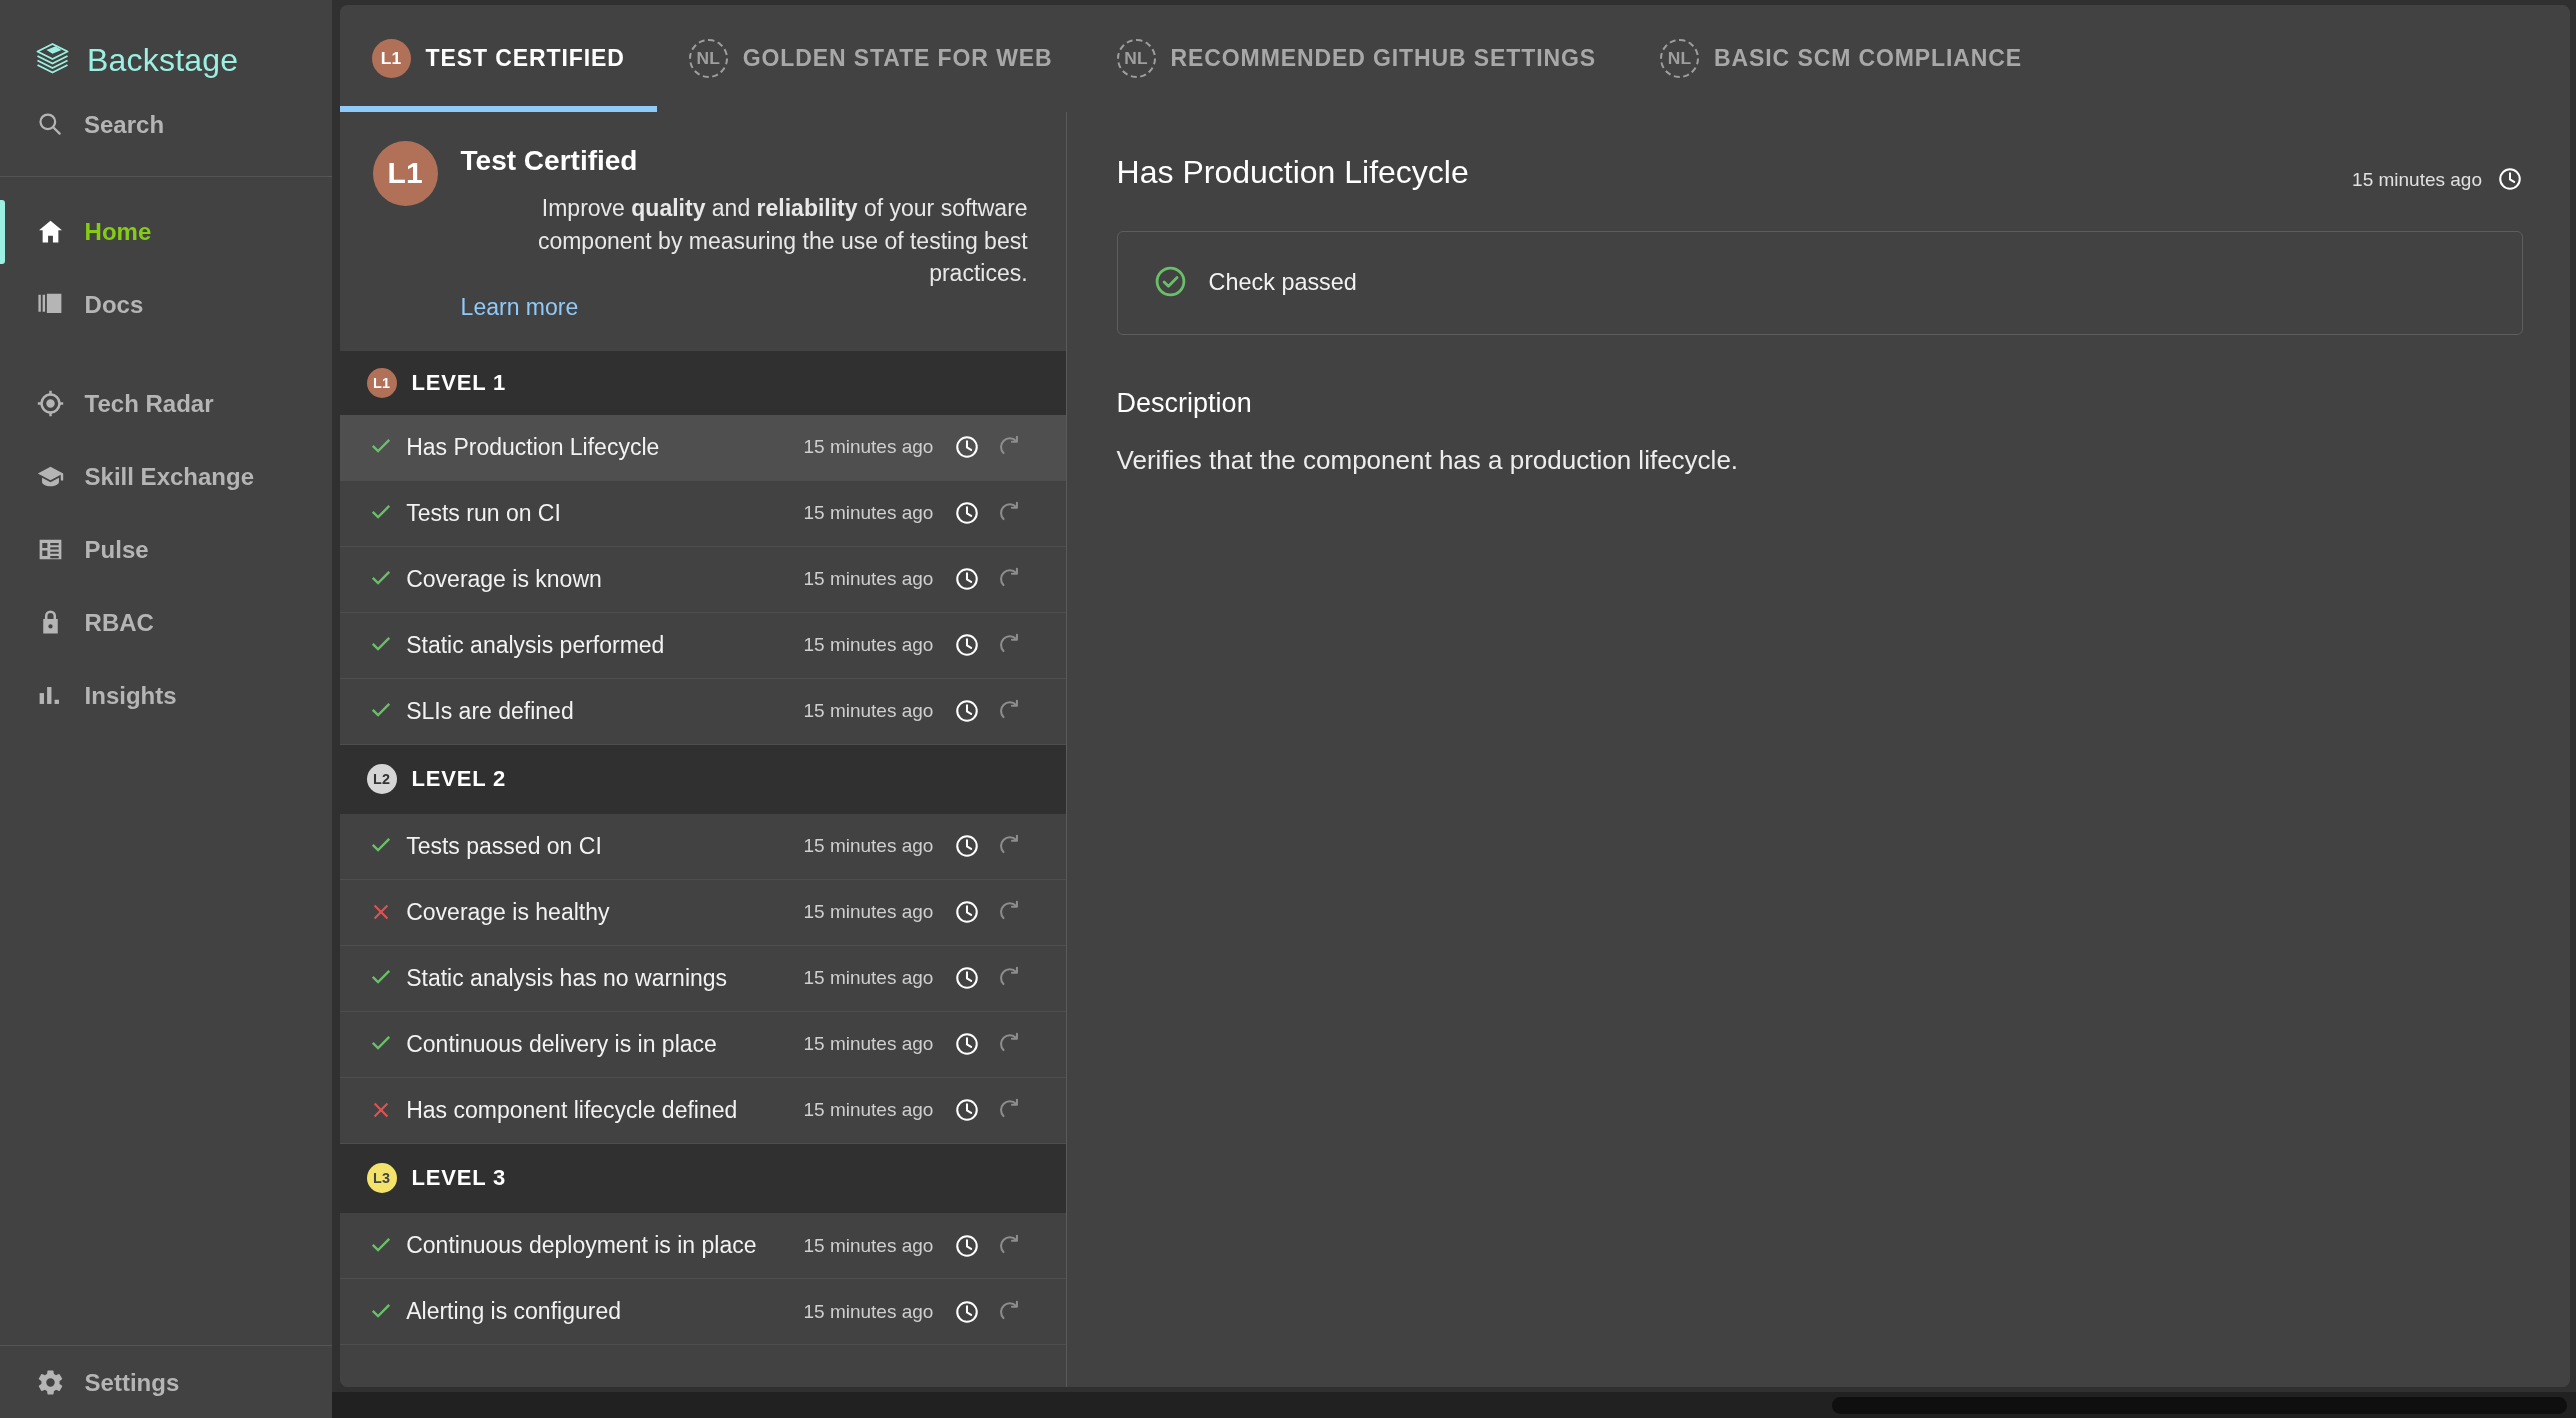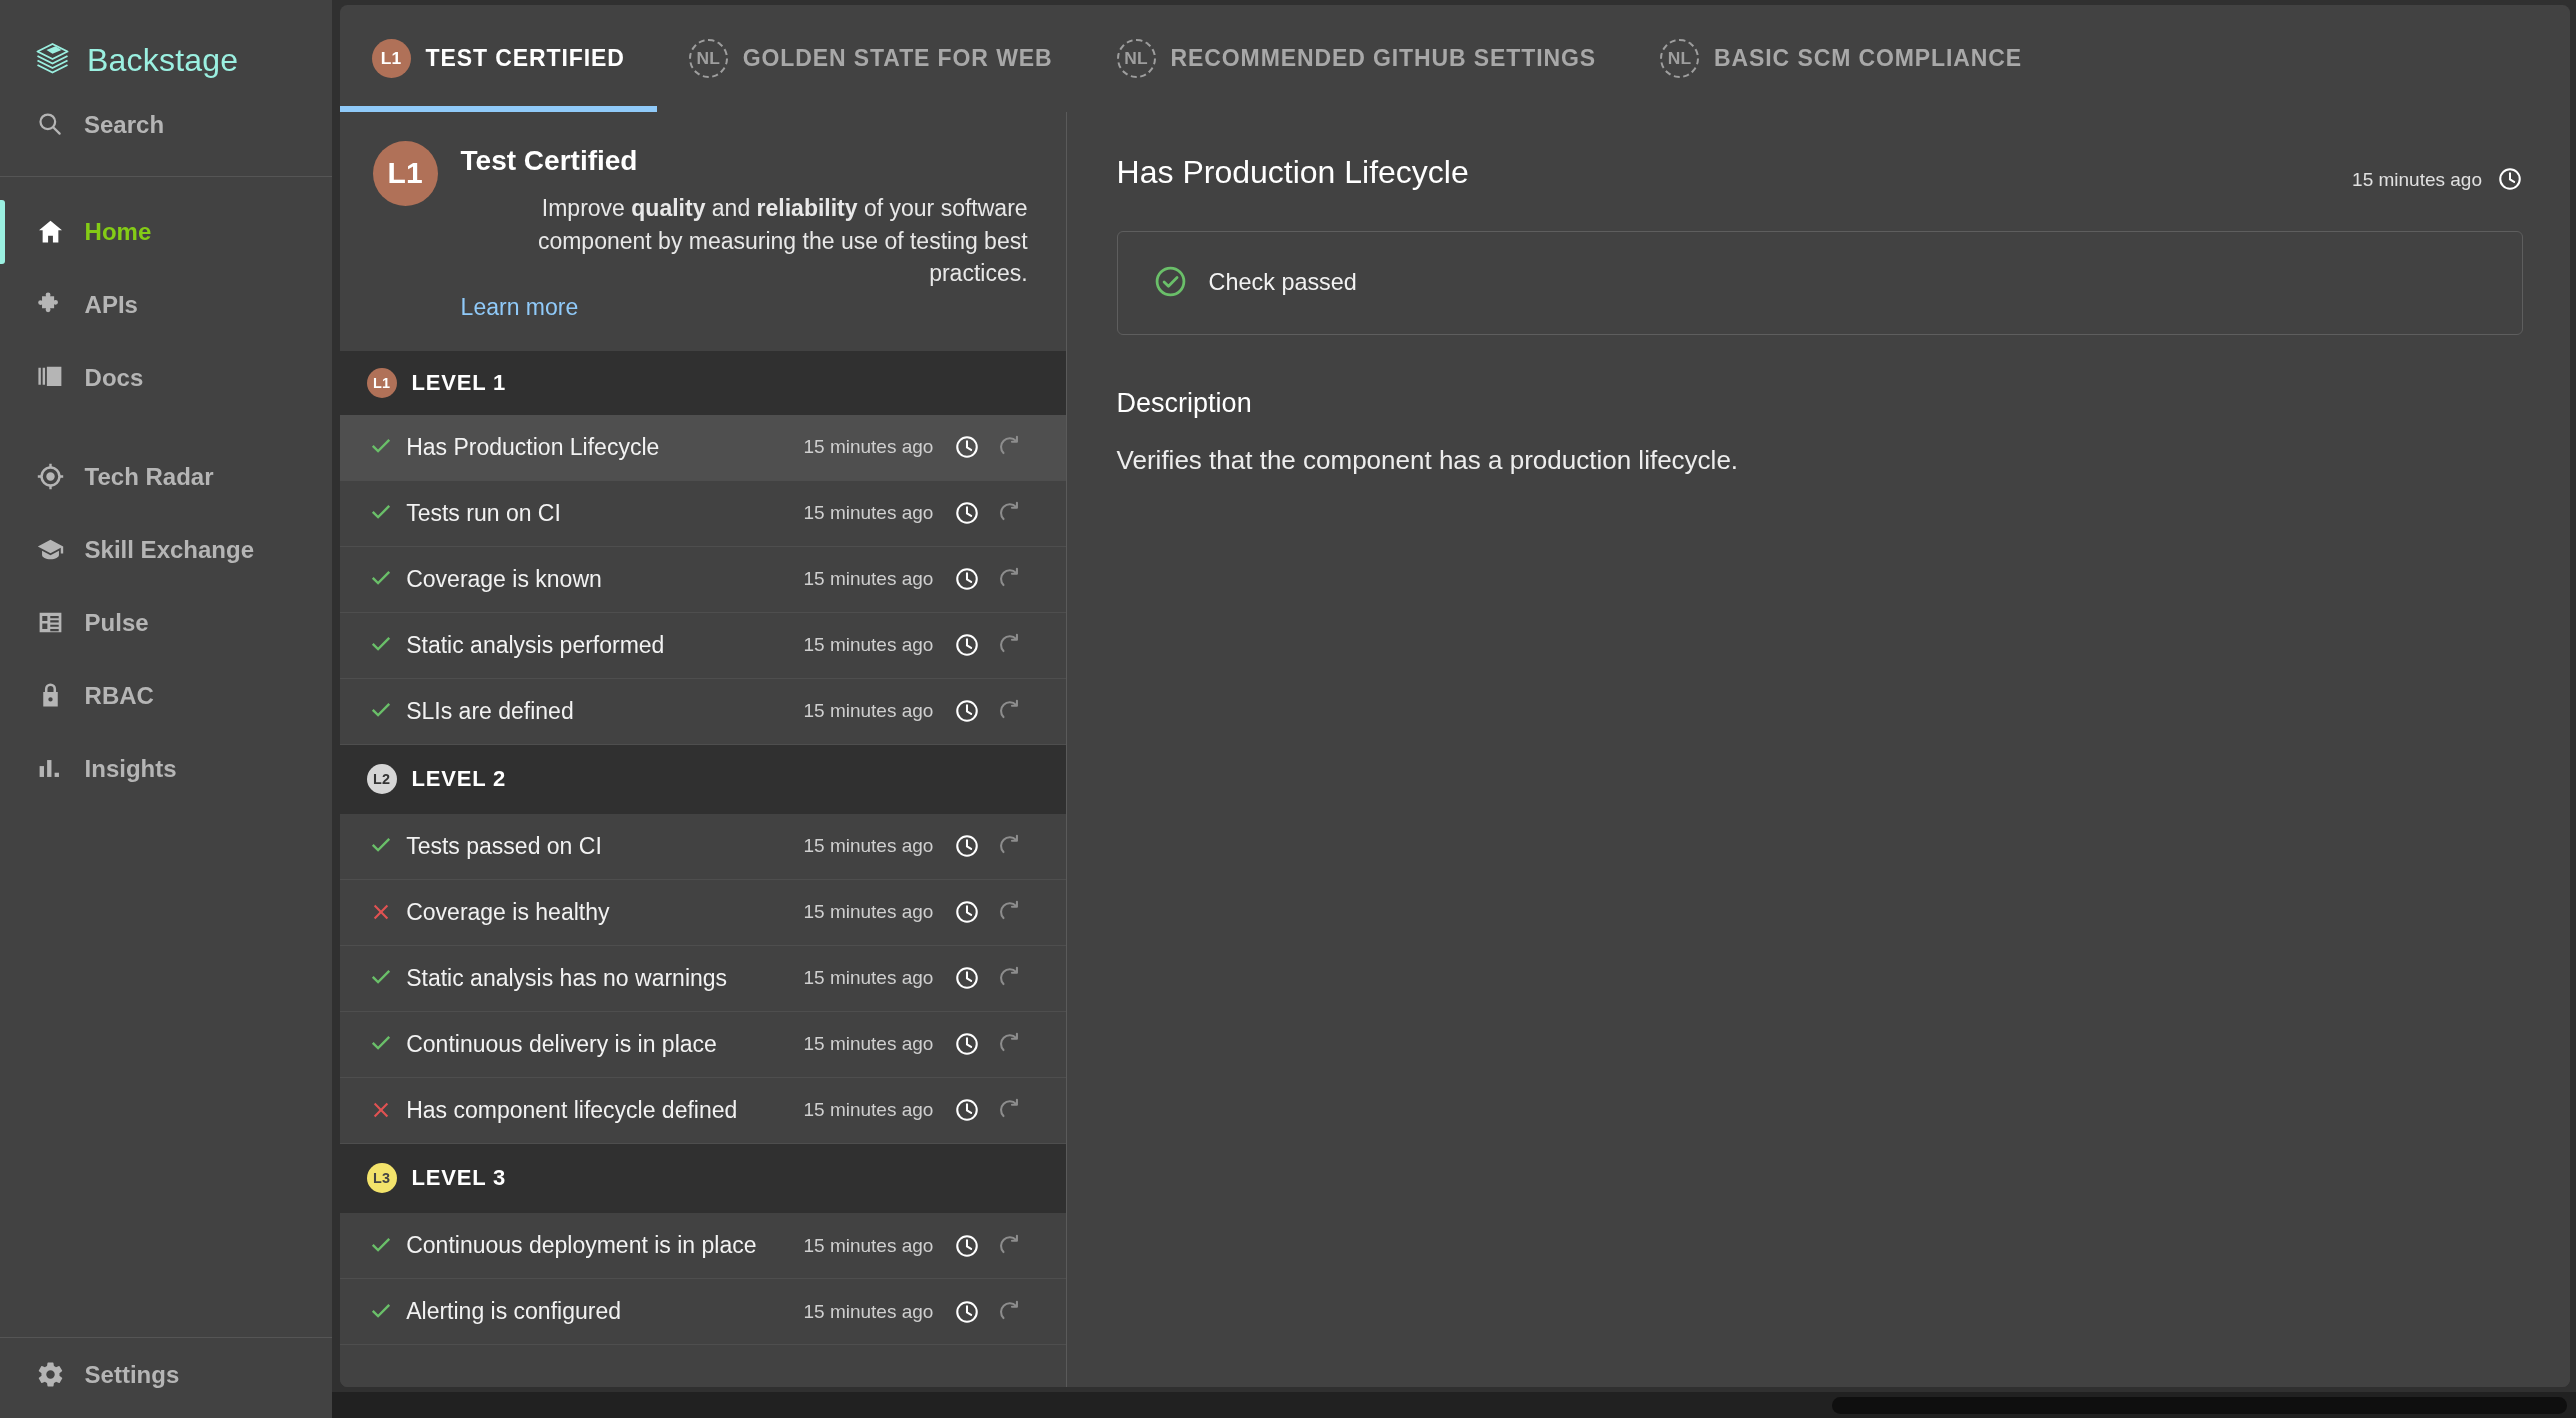--- a/index.html
+++ b/index.html
@@ -37,21 +37,21 @@
   .sb-item .ico { width: 29px; height: 29px; flex: 0 0 29px; display:flex; align-items:center; justify-content:center; }
   .sb-item .ico svg { width: 29px; height: 29px; fill: #b5b5b5; }
   .sb-item .lbl { color: #b5b5b5; font-size: 24px; font-weight: 700; white-space: nowrap; }
   .sb-item.active .lbl { color: #84cc16; }
   .sb-item.active .ico svg { fill: #ffffff; }
   .sb-item.active::before {
     content: ""; position: absolute; left: 0; top: 4.5px; bottom: 4.5px;
     width: 5.3px; background: #9BF0E1; border-radius: 0 3px 3px 0;
   }
   .sb-spacer { flex: 1 1 auto; }
-  .sb-bottom { padding-bottom: 8px; }
+  .sb-bottom { padding-bottom: 0; }
   .sb-bottom .sb-divider { margin: 0; }
 
   
   .main { flex: 1 1 auto; height: 1419px; background: #303030; position: relative; overflow: hidden; }
   .content-card {
     position: absolute; left: 7.6px; top: 4.5px; right: 6px; bottom: 32px;
     background: #424242; border-radius: 7.6px; overflow: hidden;
     display: flex; flex-direction: column;
   }
 
@@ -176,28 +176,20 @@
 
         <div class="sb-item active">
           <span class="ico">
             <svg viewBox="0 0 24 24" xmlns="http://www.w3.org/2000/svg">
                 <path d="M12 3 L2.5 11 H5.5 V21 H10 V15.5 H14 V21 H18.5 V11 H21.5 Z"></path>
               </svg>
           </span>
           <span class="lbl">Home</span>
         </div>
 
-        <div class="sb-item">
-          <span class="ico">
-            <svg viewBox="0 0 24 24" xmlns="http://www.w3.org/2000/svg">
-                <path d="M10 2a2 2 0 012 2c0 .5-.2.9-.4 1.2h3.4v3.4c.3-.2.7-.4 1.2-.4a2 2 0 110 4c-.5 0-.9-.2-1.2-.4v3.4h-3.4c.2.3.4.7.4 1.2a2 2 0 11-4 0c0-.5.2-.9.4-1.2H5V12c-.3.2-.7.4-1.2.4a2 2 0 110-4c.5 0 .9.2 1.2.4V5.2h3.4A2.2 2.2 0 018 4a2 2 0 012-2z"></path>
-              </svg>
-          </span>
-          <span class="lbl">APIs</span>
-        </div>
 
         <div class="sb-item">
           <span class="ico">
             <svg viewBox="0 0 24 24" xmlns="http://www.w3.org/2000/svg">
                 <path d="M2 4h2v14H2zM5.5 4h2v14h-2zM9 3h12v16H9zm2.2 3h7.6v1.7h-7.6zm0 3.5h7.6v1.7h-7.6zm0 3.5h5v1.7h-5z"></path>
               </svg>
           </span>
           <span class="lbl">Docs</span>
         </div>
 

